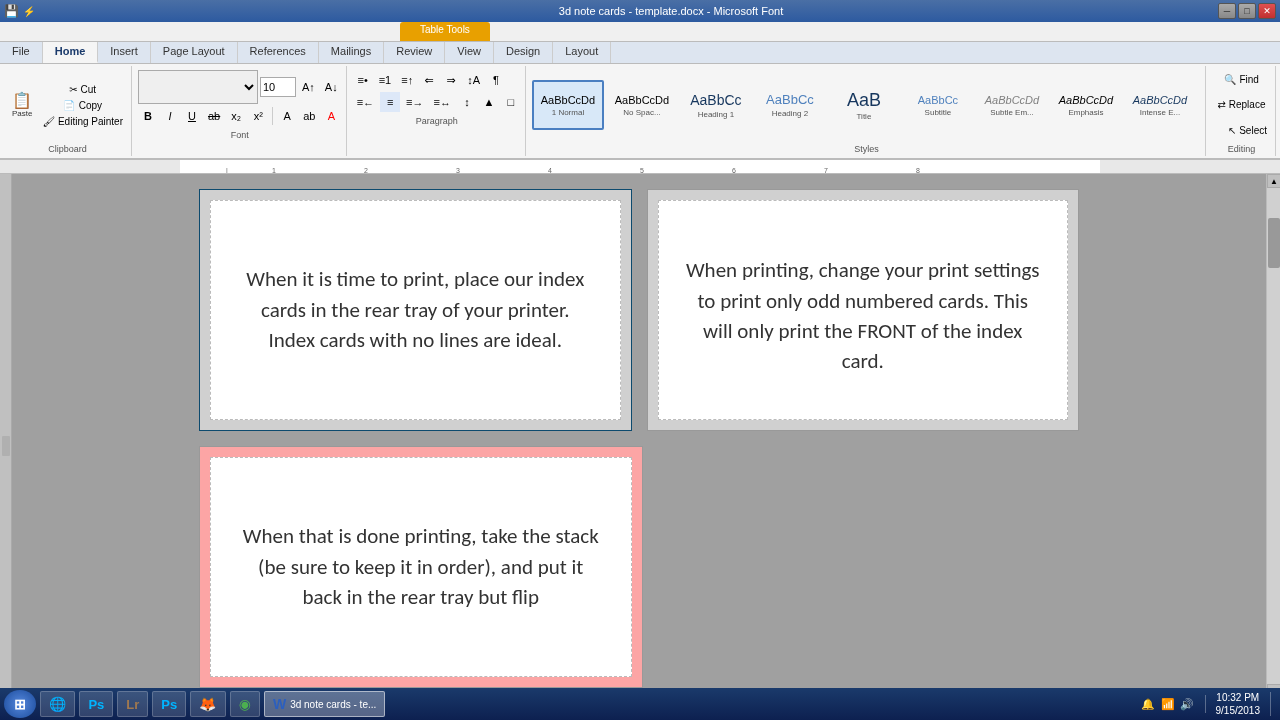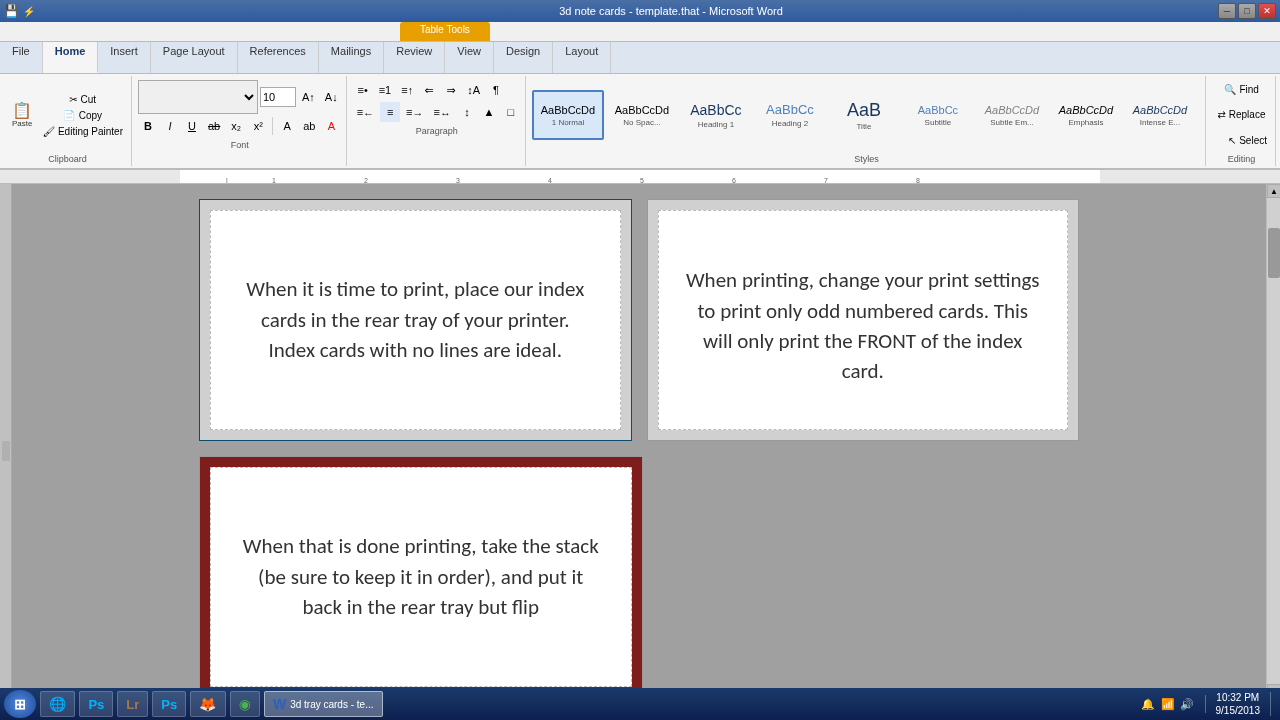--- a/index.html
+++ b/index.html
@@ -39,21 +39,21 @@
     }
     .table-tools-label {
       background: #e8a000;
       color: white;
       font-size: 10px;
       padding: 2px 20px;
       border-radius: 3px 3px 0 0;
     }
     .ribbon-tabs {
       display: flex;
-      height: 32px;
+      height: 22px;
       background: #dde5f0;
       border-bottom: 1px solid #bbb;
     }
     .ribbon-tab {
       padding: 3px 12px;
       font-size: 11px;
       cursor: pointer;
       color: #333;
       border-right: 1px solid #ccc;
     }
@@ -247,21 +247,21 @@
 </head>
 <body>
 
 <div class="full-layout">
 
   <div class="title-bar">
     <div style="display:flex;align-items:center;gap:4px;width:120px;">
       <span style="font-size:12px;">💾</span>
       <span style="font-size:10px;">⚡</span>
     </div>
-    <span class="title-bar-title">3d note cards - template.that - Microsoft Word</span>
+    <span class="title-bar-title">3d note cards - template.docx - Microsoft Font</span>
     <div class="title-bar-controls">
       <div class="title-bar-btn">─</div>
       <div class="title-bar-btn">□</div>
       <div class="title-bar-btn close">✕</div>
     </div>
   </div>
 
   <div class="table-tools-tab">
     <span class="table-tools-label">Table Tools</span>
   </div>
@@ -439,21 +439,21 @@
         <div style="background:#d0d0d0;padding:10px;border:1px solid #999;flex:1;">
           <div style="background:white;border:1px dashed #bbb;min-height:220px;display:flex;align-items:center;justify-content:center;padding:25px;">
             <p style="font-family:Calibri,Arial,sans-serif;font-size:21px;color:#333;text-align:center;line-height:1.45;margin-top:12px;">When printing, change your print settings to print only odd numbered cards.  This will only print the FRONT of the index card.</p>
           </div>
         </div>
 
       </div>
 
       <div style="display:flex;gap:15px;width:880px;">
 
-        <div style="background:#7f1d1d;padding:10px;border:1px solid #999;flex:1;">
+        <div style="background:#fca5a5;padding:10px;border:1px solid #999;flex:1;">
           <div style="background:white;border:1px dashed #bbb;min-height:220px;display:flex;align-items:center;justify-content:center;padding:25px;">
             <p style="font-family:Calibri,Arial,sans-serif;font-size:21px;color:#333;text-align:center;line-height:1.45;">When that is done printing,  take the stack (be sure to keep it in order), and put it back in the rear tray but flip</p>
           </div>
         </div>
 
         <div style="flex:1;"></div>
 
       </div>
 
     </div>
@@ -499,21 +499,21 @@
       <span class="t-icon" style="color:#00b4ff;font-weight:bold;font-size:13px;">Ps</span>
     </div>
     <div class="taskbar-item">
       <span class="t-icon">🦊</span>
     </div>
     <div class="taskbar-item">
       <span class="t-icon" style="color:#4CAF50;font-size:14px;">◉</span>
     </div>
     <div class="taskbar-item active">
       <span class="t-icon" style="color:#2B5FBF;font-weight:bold;font-size:14px;">W</span>
-      <span style="font-size:10px;color:white;">3d tray cards - te...</span>
+      <span style="font-size:10px;color:white;">3d note cards - te...</span>
     </div>
     <div class="taskbar-spacer"></div>
     <div class="taskbar-tray">
       <span style="font-size:11px;">🔔</span>
       <span style="font-size:11px;">📶</span>
       <span style="font-size:11px;">🔊</span>
       <span style="width:1px;height:18px;background:rgba(255,255,255,0.3);margin:0 4px;"></span>
       <div class="taskbar-clock">
         <div>10:32 PM</div>
         <div>9/15/2013</div>

